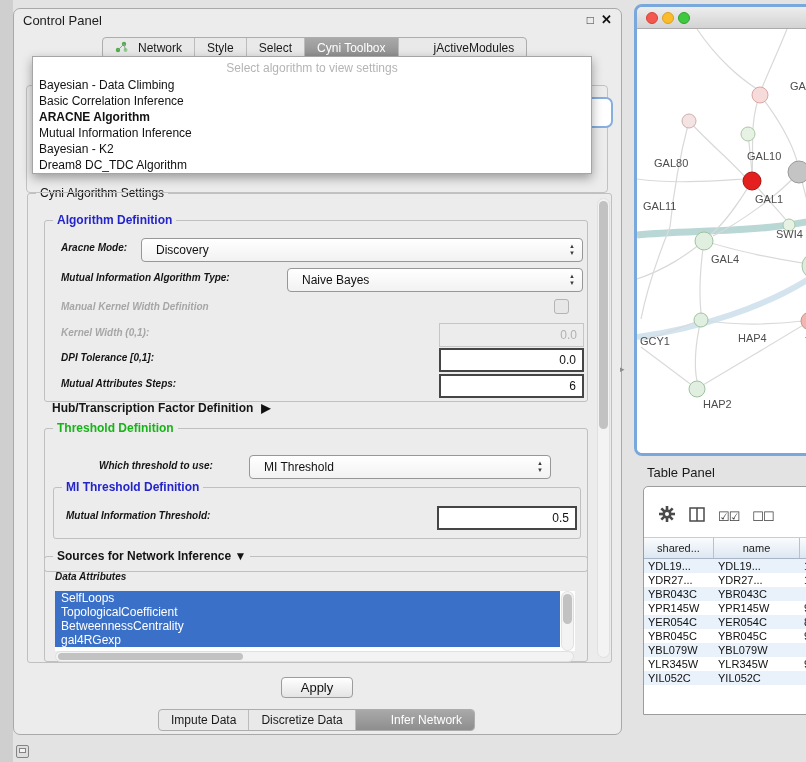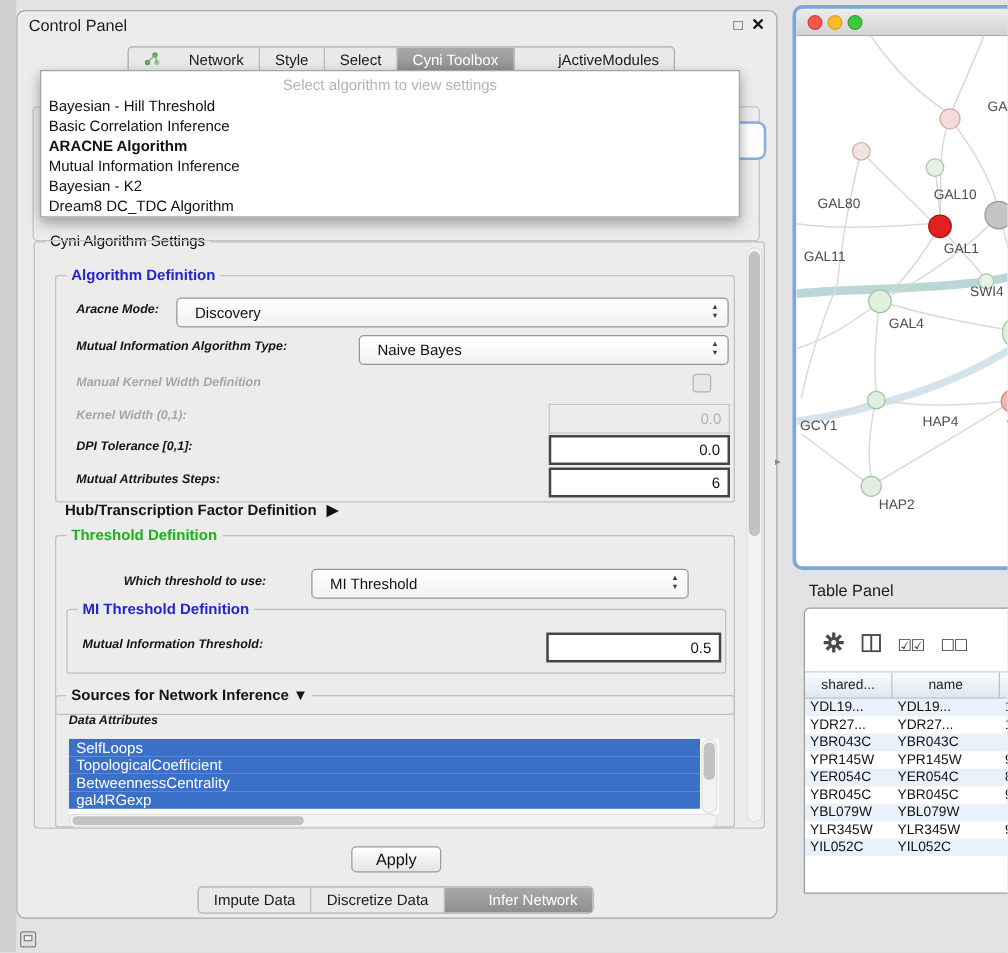--- a/index.html
+++ b/index.html
@@ -9,21 +9,21 @@
   
   .cpanel { position: absolute; left: 0; top: 8px; width: 609px; height: 727px;
             background: #ececec; border: 1px solid #a9a9a9; border-radius: 7px; }
   .cp-titlebar { position: absolute; left: 0; top: 0; width: 100%; height: 22px; }
   .cp-title { position: absolute; left: 9px; top: 4px; font-size: 13px; color: #1c1c1c; }
   .cp-min { position: absolute; right: 27px; top: 4px; font-size: 12px; color: #333; cursor: default; }
   .cp-close { position: absolute; right: 9px; top: 3px; font-size: 13px; font-weight: bold; color: #111; }
 
   .tabstrip { position: absolute; display: flex; height: 22px; border: 1px solid #adadad;
               border-radius: 4px; background: #e9e9e9; overflow: hidden; }
-  .tab { display: flex; align-items: center; gap: 23px; padding: 0 12px; font-size: 12px;
+  .tab { display: flex; align-items: center; gap: 10px; padding: 0 12px; font-size: 12px;
          color: #1a1a1a; border-right: 1px solid #bcbcbc; white-space: nowrap; }
   .tab:last-child { border-right: none; padding-left: 35px; }
   .tab.sel { background: linear-gradient(#a9a9a9, #8e8e8e); color: #fff; }
   .top-tabs { left: 88px; top: 28px; }
   .bottom-tabs { left: 144px; top: 700px; }
 
   
   .frag-group { position: absolute; left: 12px; top: 76px; width: 582px; height: 108px;
                 border: 1px solid #c2c2c2; border-radius: 4px; z-index: 1; }
   .frag-btn { position: absolute; left: 570px; top: 88px; width: 29px; height: 31px;
@@ -154,21 +154,21 @@
       <div class="tab">
           <span>jActiveModules</span>
         </div>
     </div>
 
     <div class="frag-group"></div>
     <div class="frag-btn"></div>
 
     <div class="popup">
       <div class="pp-prompt">Select algorithm to view settings</div>
-      <div class="pp-item">Bayesian - Hill Threshold</div>
+      <div class="pp-item">Bayesian - Data Climbing</div>
       <div class="pp-item">Basic Correlation Inference</div>
       <div class="pp-item bsel">ARACNE Algorithm</div>
       <div class="pp-item">Mutual Information Inference</div>
       <div class="pp-item">Bayesian - K2</div>
       <div class="pp-item">Dream8 DC_TDC Algorithm</div>
     </div>
 
     <div class="group settings">
       <span class="gtitle">Cyni Algorithm Settings</span>
 

